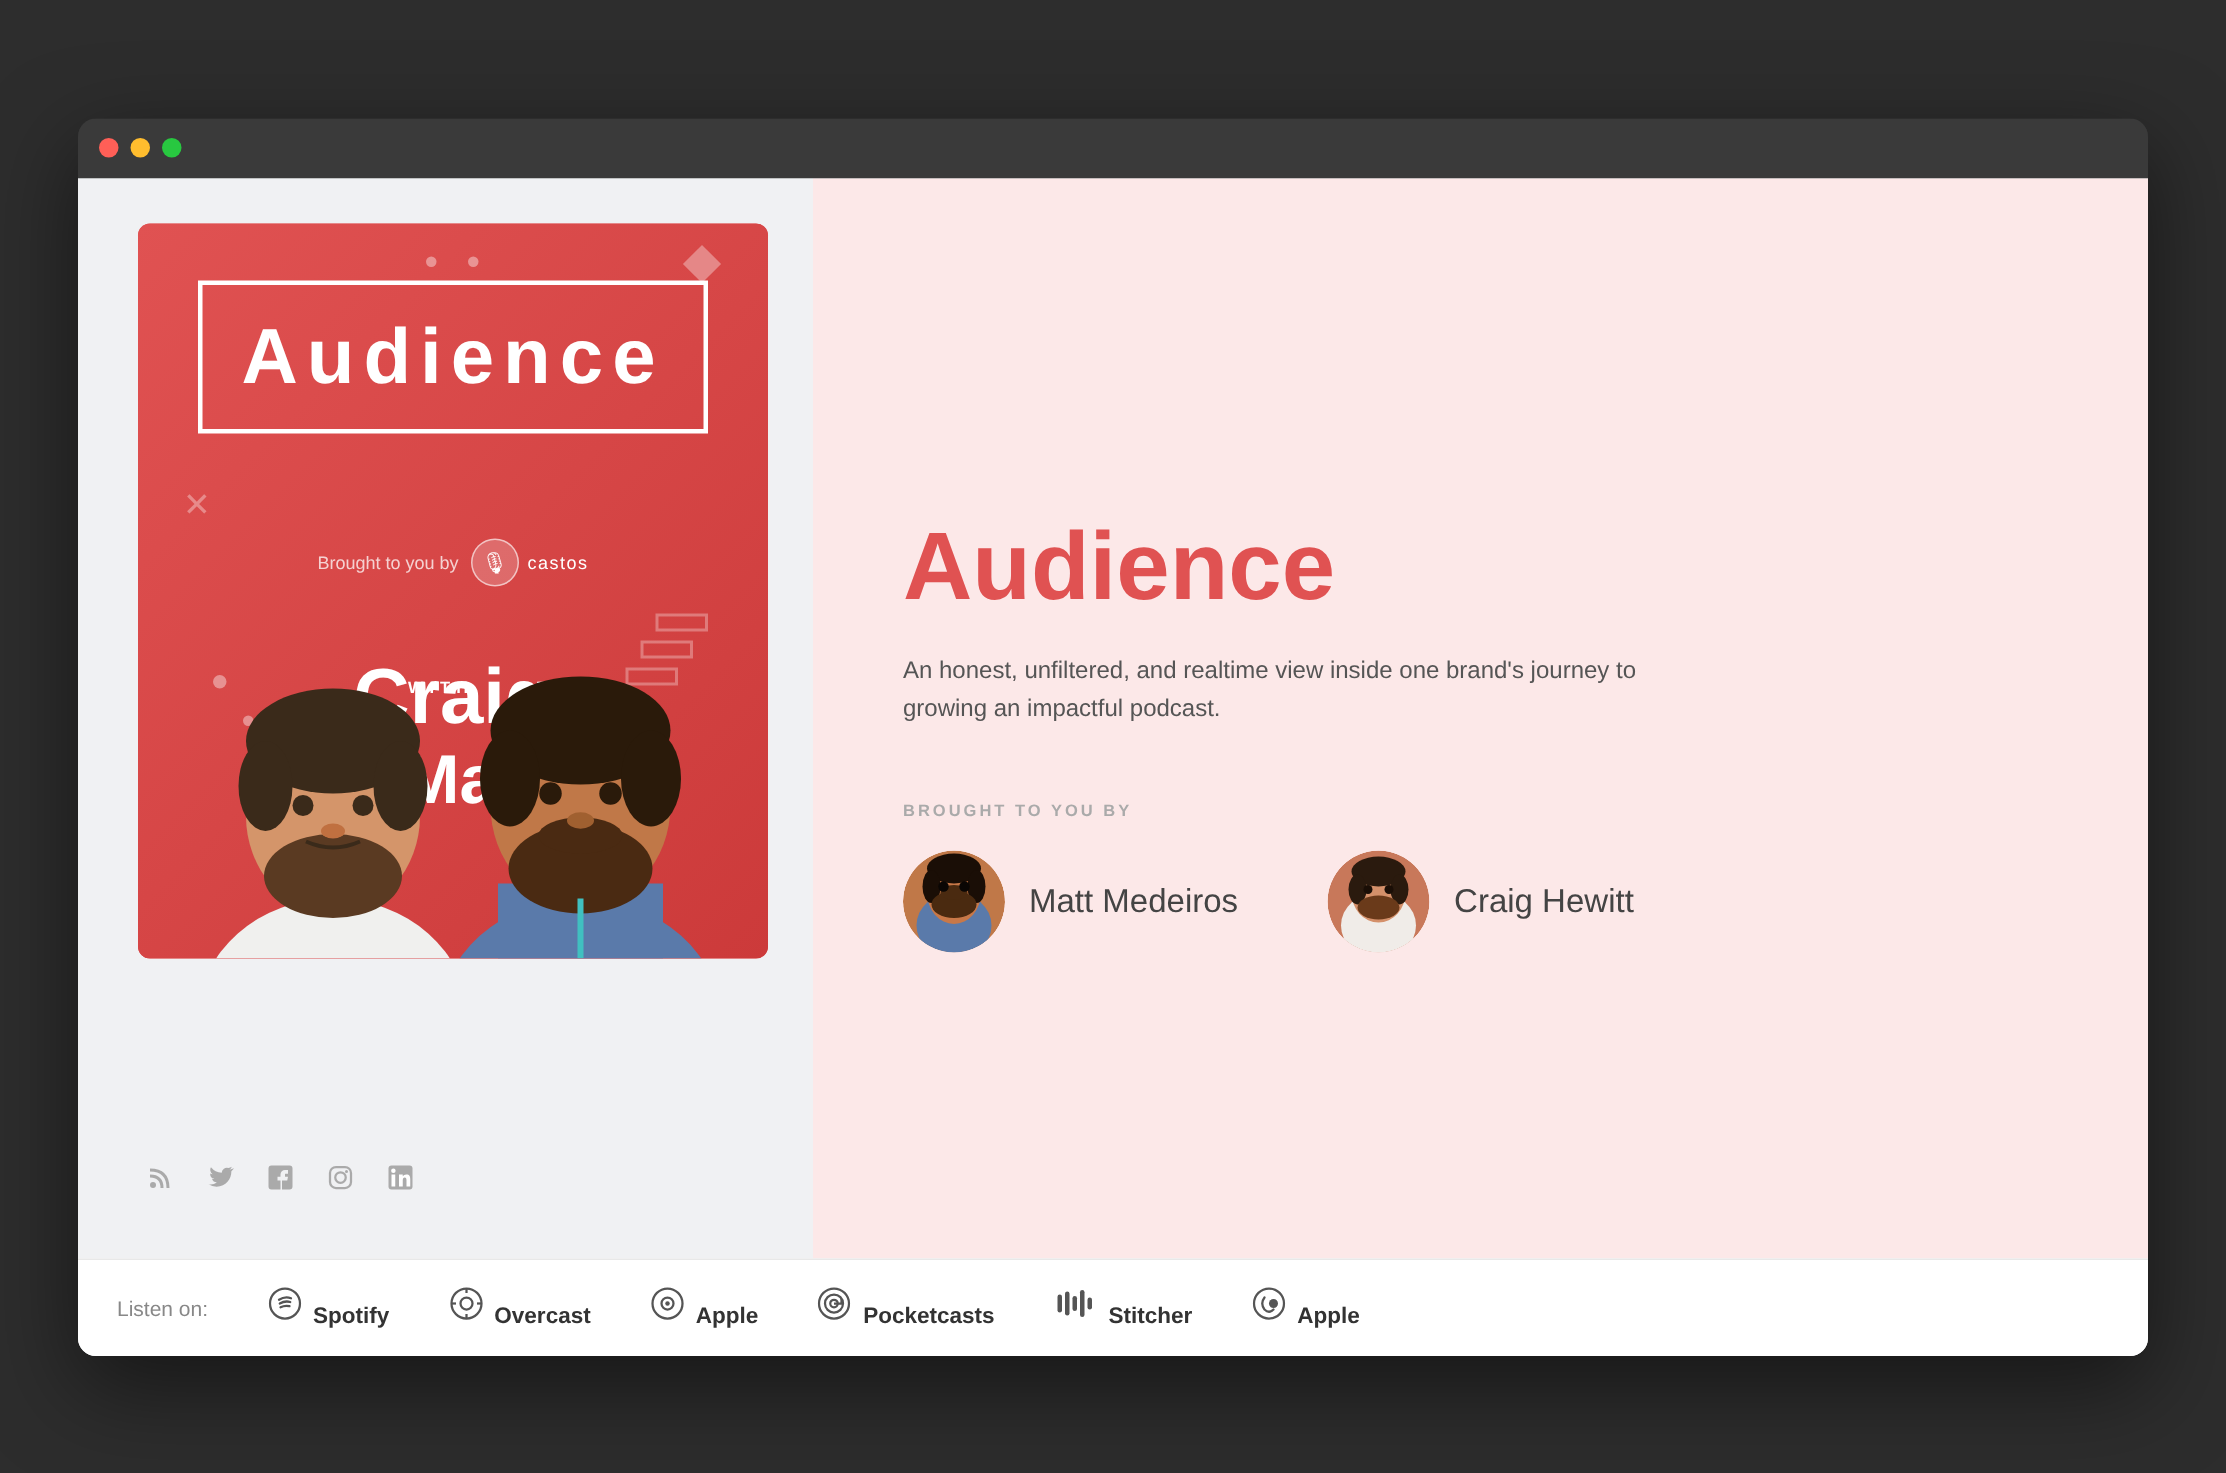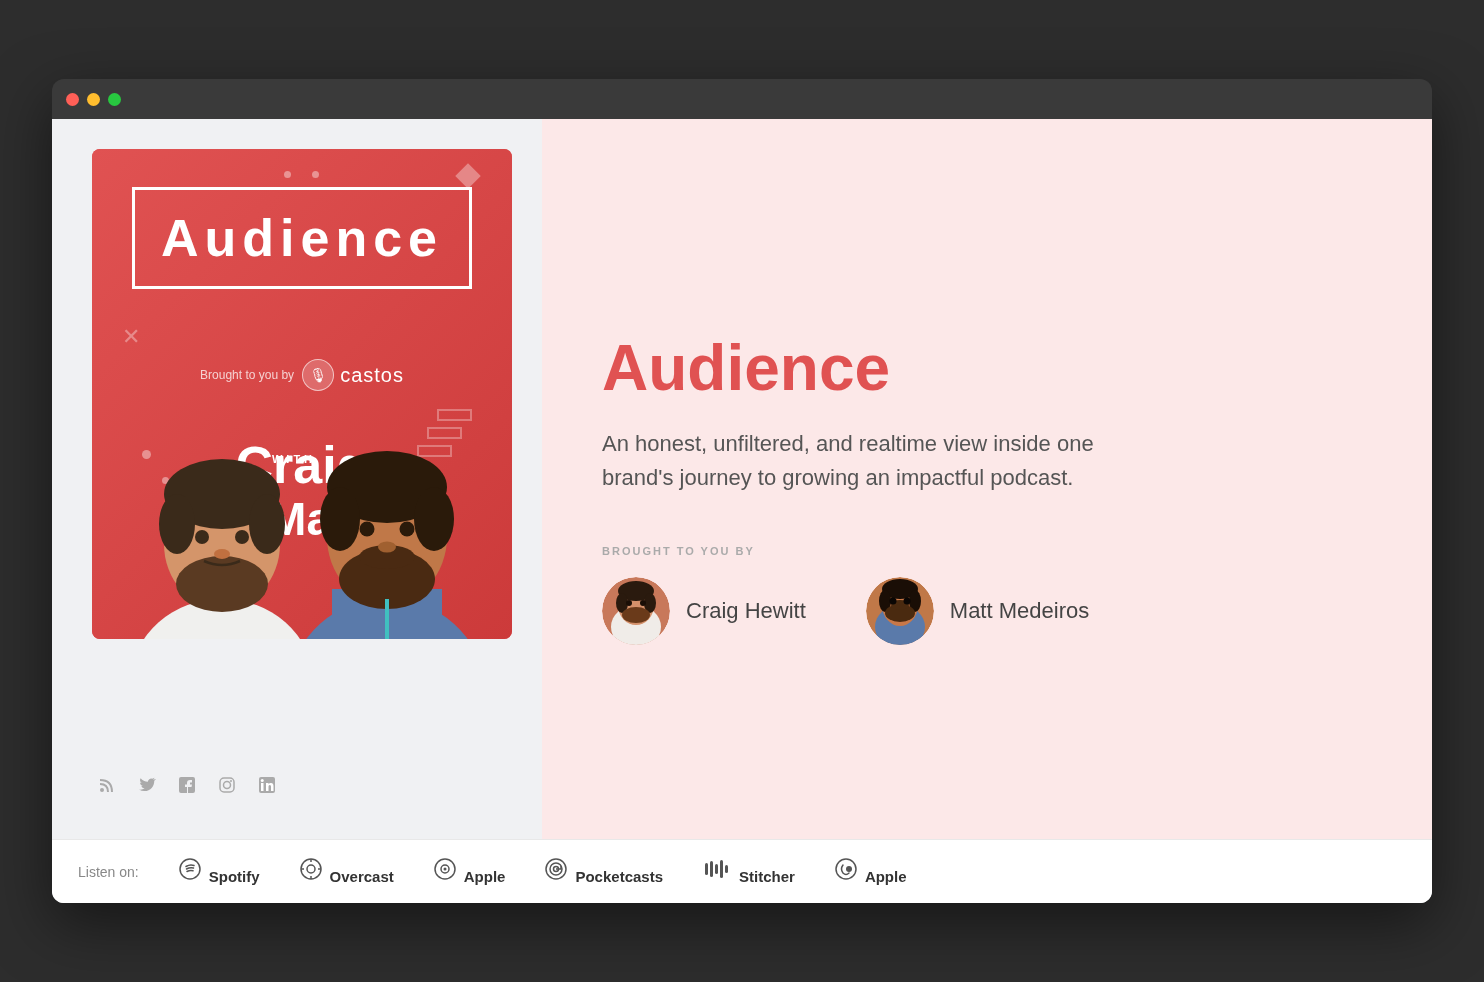--- a/index.html
+++ b/index.html
@@ -148,21 +148,21 @@
       background: rgba(255,255,255,0.2);
       border: 1.5px solid rgba(255,255,255,0.6);
       display: flex;
       align-items: center;
       justify-content: center;
       color: white;
       font-size: 14px;
     }
     .castos-name {
       color: white;
-      font-size: 20px;
+      font-size: 12px;
       font-weight: 400;
       letter-spacing: 1px;
     }
     .with-label {
       position: absolute;
       top: 268px;
       left: 0;
       right: 16px;
       text-align: center;
       color: white;
@@ -231,21 +231,21 @@
       justify-content: center;
     }
     .podcast-title {
       font-size: 64px;
       font-weight: 800;
       color: #e05252;
       margin-bottom: 24px;
       line-height: 1.1;
     }
     .podcast-description {
-      font-size: 22px;
+      font-size: 16px;
       color: #555;
       line-height: 1.55;
       max-width: 520px;
       margin-bottom: 50px;
     }
     .brought-to-you {
       font-size: 11px;
       font-weight: 700;
       letter-spacing: 2px;
       color: #aaa;
@@ -453,55 +453,55 @@
         </div>
       </div>
 
       <div class="right-panel">
         <h1 class="podcast-title">Audience</h1>
         <p class="podcast-description">An honest, unfiltered, and realtime view inside one brand's journey to growing an impactful podcast.</p>
 
         <div class="brought-to-you">BROUGHT TO YOU BY</div>
 
         <div class="hosts-row">
-
-          <div class="host-item">
-            <div class="host-avatar">
-              <svg class="avatar-svg" viewBox="0 0 68 68">
-                <circle cx="34" cy="34" r="34" fill="#c8785a"></circle>
-                <ellipse cx="34" cy="50" rx="25" ry="22" fill="#f0ece8"></ellipse>
-                <ellipse cx="34" cy="28" rx="18" ry="20" fill="#d4906a"></ellipse>
-                <ellipse cx="34" cy="14" rx="18" ry="10" fill="#2a1a0e"></ellipse>
-                <ellipse cx="20" cy="26" rx="6" ry="10" fill="#2a1a0e"></ellipse>
-                <ellipse cx="48" cy="26" rx="6" ry="10" fill="#2a1a0e"></ellipse>
-                <ellipse cx="34" cy="38" rx="14" ry="8" fill="#6a3a1a"></ellipse>
-                <circle cx="27" cy="26" r="3" fill="#1a0e06"></circle>
-                <circle cx="41" cy="26" r="3" fill="#1a0e06"></circle>
-              </svg>
-            </div>
-            <span class="host-name">Craig Hewitt</span>
-          </div>
 
           <div class="host-item">
             <div class="host-avatar">
               <svg class="avatar-svg" viewBox="0 0 68 68">
                 <circle cx="34" cy="34" r="34" fill="#c07848"></circle>
                 <ellipse cx="34" cy="50" rx="25" ry="22" fill="#5a7aaa"></ellipse>
                 <ellipse cx="34" cy="28" rx="18" ry="21" fill="#c87848"></ellipse>
                 <ellipse cx="34" cy="12" rx="18" ry="10" fill="#1a0e06"></ellipse>
                 <ellipse cx="19" cy="24" rx="6" ry="11" fill="#1a0e06"></ellipse>
                 <ellipse cx="49" cy="24" rx="6" ry="11" fill="#1a0e06"></ellipse>
                 <ellipse cx="34" cy="36" rx="15" ry="9" fill="#4a2a10"></ellipse>
                 <ellipse cx="34" cy="28" rx="9" ry="5" fill="#4a2a10"></ellipse>
                 <circle cx="27" cy="24" r="3.5" fill="#0a0604"></circle>
                 <circle cx="41" cy="24" r="3.5" fill="#0a0604"></circle>
               </svg>
             </div>
             <span class="host-name">Matt Medeiros</span>
           </div>
+
+          <div class="host-item">
+            <div class="host-avatar">
+              <svg class="avatar-svg" viewBox="0 0 68 68">
+                <circle cx="34" cy="34" r="34" fill="#c8785a"></circle>
+                <ellipse cx="34" cy="50" rx="25" ry="22" fill="#f0ece8"></ellipse>
+                <ellipse cx="34" cy="28" rx="18" ry="20" fill="#d4906a"></ellipse>
+                <ellipse cx="34" cy="14" rx="18" ry="10" fill="#2a1a0e"></ellipse>
+                <ellipse cx="20" cy="26" rx="6" ry="10" fill="#2a1a0e"></ellipse>
+                <ellipse cx="48" cy="26" rx="6" ry="10" fill="#2a1a0e"></ellipse>
+                <ellipse cx="34" cy="38" rx="14" ry="8" fill="#6a3a1a"></ellipse>
+                <circle cx="27" cy="26" r="3" fill="#1a0e06"></circle>
+                <circle cx="41" cy="26" r="3" fill="#1a0e06"></circle>
+              </svg>
+            </div>
+            <span class="host-name">Craig Hewitt</span>
+          </div>
         </div>
       </div>
 
     </div>
 
     <div class="listen-bar">
       <span class="listen-on">Listen on:</span>
 
       <div class="platform-item">
         <span class="platform-icon">

